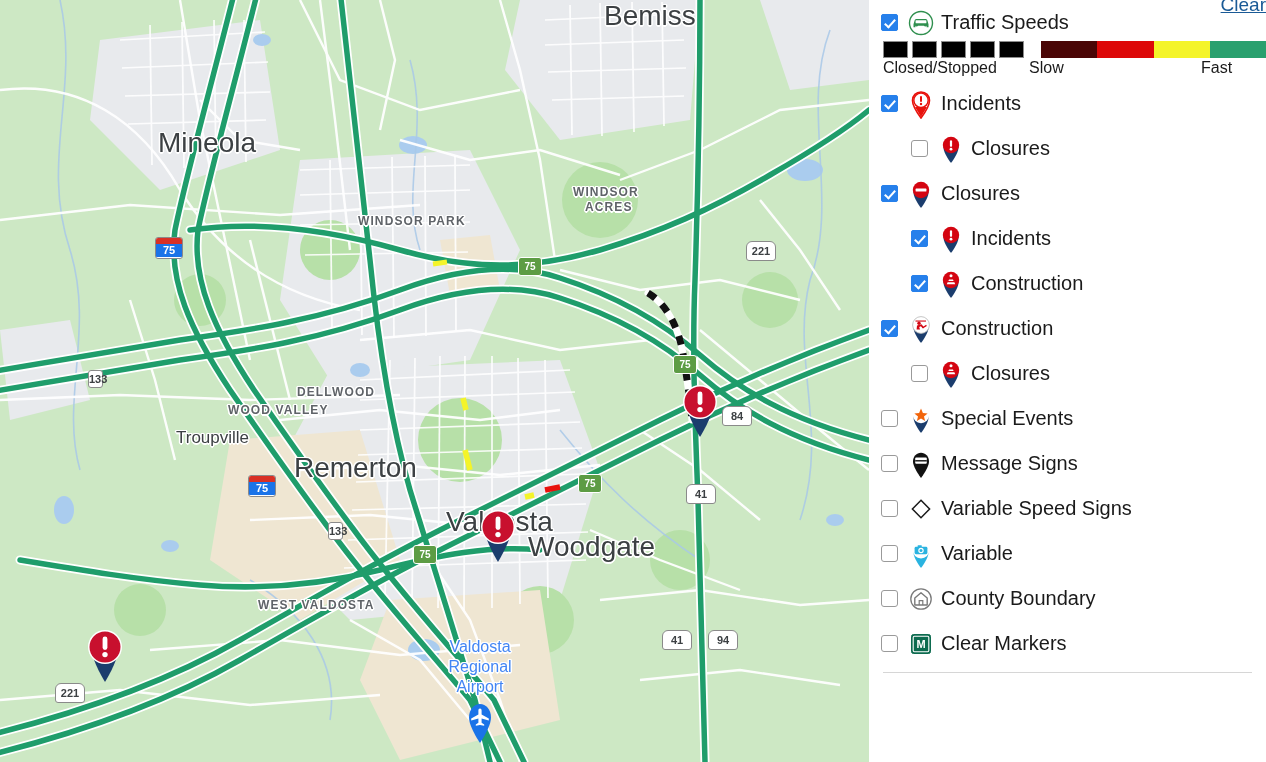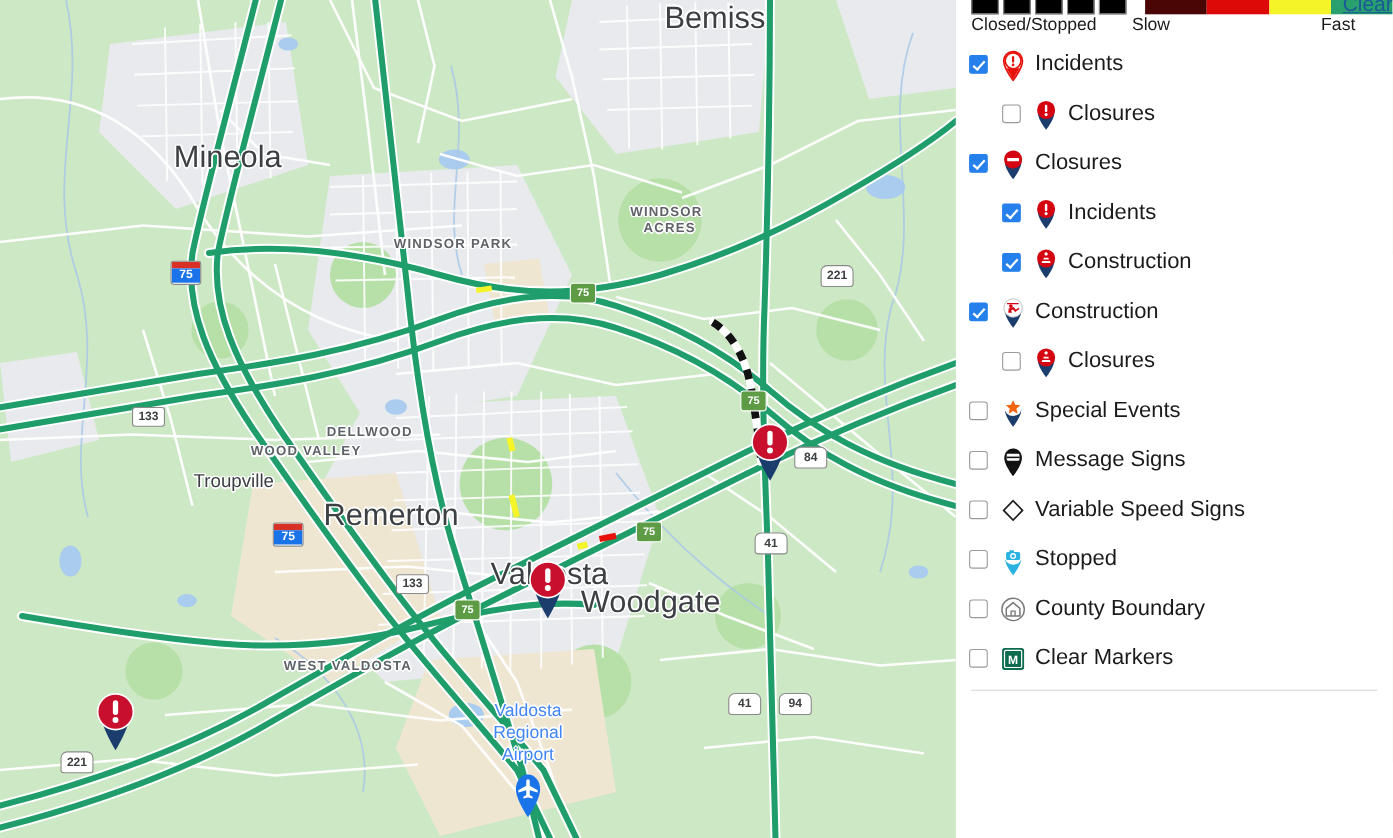--- a/index.html
+++ b/index.html
@@ -58,23 +58,23 @@
   .shield-i75 {
     width: 26px; height: 20px;
     background: #ffffff;
     border: 1.5px solid #8a8a8a;
     border-radius: 3px;
     overflow: hidden;
   }
   .shield-i75 .top { height: 6px; background:#d93025; }
   .shield-i75 .bot { height: 12px; background:#1a73e8; color:#fff; font-size:11px; padding-top:1px;}
   .shield-ga {
-    width: 30px; height: 18px;
+    width: 15px; height: 18px;
     background:#ffffff; border:1.5px solid #8a8a8a; border-radius:3px;
-    color:#3c4043; padding-top:3px; box-sizing:border-box;margin-left:32px;
+    color:#3c4043; padding-top:3px; box-sizing:border-box;
   }
   .shield-us {
     width: 30px; height: 20px;
     background:#ffffff; border:1.5px solid #8a8a8a; border-radius:6px 6px 3px 3px;
     color:#3c4043; padding-top:4px; box-sizing:border-box; font-size:11px;
   }
   .shield-i75-green {
     width: 24px; height: 19px;
     background:#5d9c44; border:1.5px solid #ffffff; border-radius:3px;
     color:#ffffff; padding-top:4px; box-sizing:border-box; font-size:10px;
@@ -443,20 +443,33 @@
             <path d="M16 8.5 C15 8.5 14.4 9.3 14.4 10.6 L14.4 14.4 L7.2 18.4 L7.2 20.4 L14.4 18.4 L14.4 22.8 L11.8 24.4 L11.8 25.8 L16 24.9 L20.2 25.8 L20.2 24.4 L17.6 22.8 L17.6 18.4 L24.8 20.4 L24.8 18.4 L17.6 14.4 L17.6 10.6 C17.6 9.3 17 8.5 16 8.5 Z" fill="#ffffff"></path>
           </svg>
         </div>
       </div>
   </div>
 
   <div id="panel">
 
     <a id="clear-link" href="#">Clear</a>
 
+    <div class="layer-row">
+      <div class="cb on"></div>
+      <div class="ic">
+        <svg width="26" height="26" viewBox="0 0 26 26">
+          <circle cx="13" cy="13" r="11.5" fill="#ffffff" stroke="#2f8f4e" stroke-width="1.4"></circle>
+          <path d="M5.5 14.2 L6.6 10.4 C6.9 9.4 7.6 8.9 8.6 8.9 L17.4 8.9 C18.4 8.9 19.1 9.4 19.4 10.4 L20.5 14.2 L20.5 17.2 L18.6 17.2 L18.6 15.8 L7.4 15.8 L7.4 17.2 L5.5 17.2 Z" fill="#2f8f4e"></path>
+          <rect x="7.6" y="10.2" width="10.8" height="3.1" rx="0.6" fill="#ffffff"></rect>
+          <circle cx="8.6" cy="15.2" r="1.3" fill="#2f8f4e"></circle>
+          <circle cx="17.4" cy="15.2" r="1.3" fill="#2f8f4e"></circle>
+        </svg>
+      </div>
+      <div class="layer-label">Traffic Speeds</div>
+    </div>
 
     <div id="legend">
       <div class="bars">
         <div id="legend-blocks" style="display:flex">
             <div class="blk" style="background: rgb(0, 0, 0);"></div>
             <div class="blk" style="background: rgb(0, 0, 0);"></div>
             <div class="blk" style="background: rgb(0, 0, 0);"></div>
             <div class="blk" style="background: rgb(0, 0, 0);"></div>
             <div class="blk" style="background: rgb(0, 0, 0);"></div>
           </div>
@@ -599,21 +612,21 @@
           <div class="ic">
             <svg width="26" height="30" viewBox="0 0 26 30">
               <path d="M13 29 C13 29 5.5 19.5 5.5 13.5 C5.5 8.5 8.5 5 13 5 C17.5 5 20.5 8.5 20.5 13.5 C20.5 19.5 13 29 13 29 Z" fill="#2ab3e0"></path>
               <circle cx="13" cy="11" r="8.4" fill="#ffffff"></circle>
               <rect x="6.6" y="7.8" width="12.8" height="7.4" rx="1.4" fill="#2ab3e0"></rect>
               <rect x="9.6" y="6.2" width="4.2" height="2" rx="0.6" fill="#2ab3e0"></rect>
               <circle cx="13" cy="11.5" r="2.7" fill="#ffffff"></circle>
               <circle cx="13" cy="11.5" r="1.5" fill="#2ab3e0"></circle>
             </svg>
           </div>
-          <div class="layer-label">Stopped</div>
+          <div class="layer-label">Variable</div>
         </div>
         <div class="layer-row">
           <div class="cb off"></div>
           <div class="ic">
             <svg width="26" height="26" viewBox="0 0 26 26">
               <circle cx="13" cy="13" r="10.2" fill="#ffffff" stroke="#7a7a7a" stroke-width="1.3"></circle>
               <path d="M13 6.8 L19.2 12 L19.2 19 L6.8 19 L6.8 12 Z" fill="none" stroke="#7a7a7a" stroke-width="1.4" stroke-linejoin="round"></path>
               <path d="M11.2 19 L11.2 14.6 L14.8 14.6 L14.8 19" fill="none" stroke="#7a7a7a" stroke-width="1.2"></path>
             </svg>
           </div>

